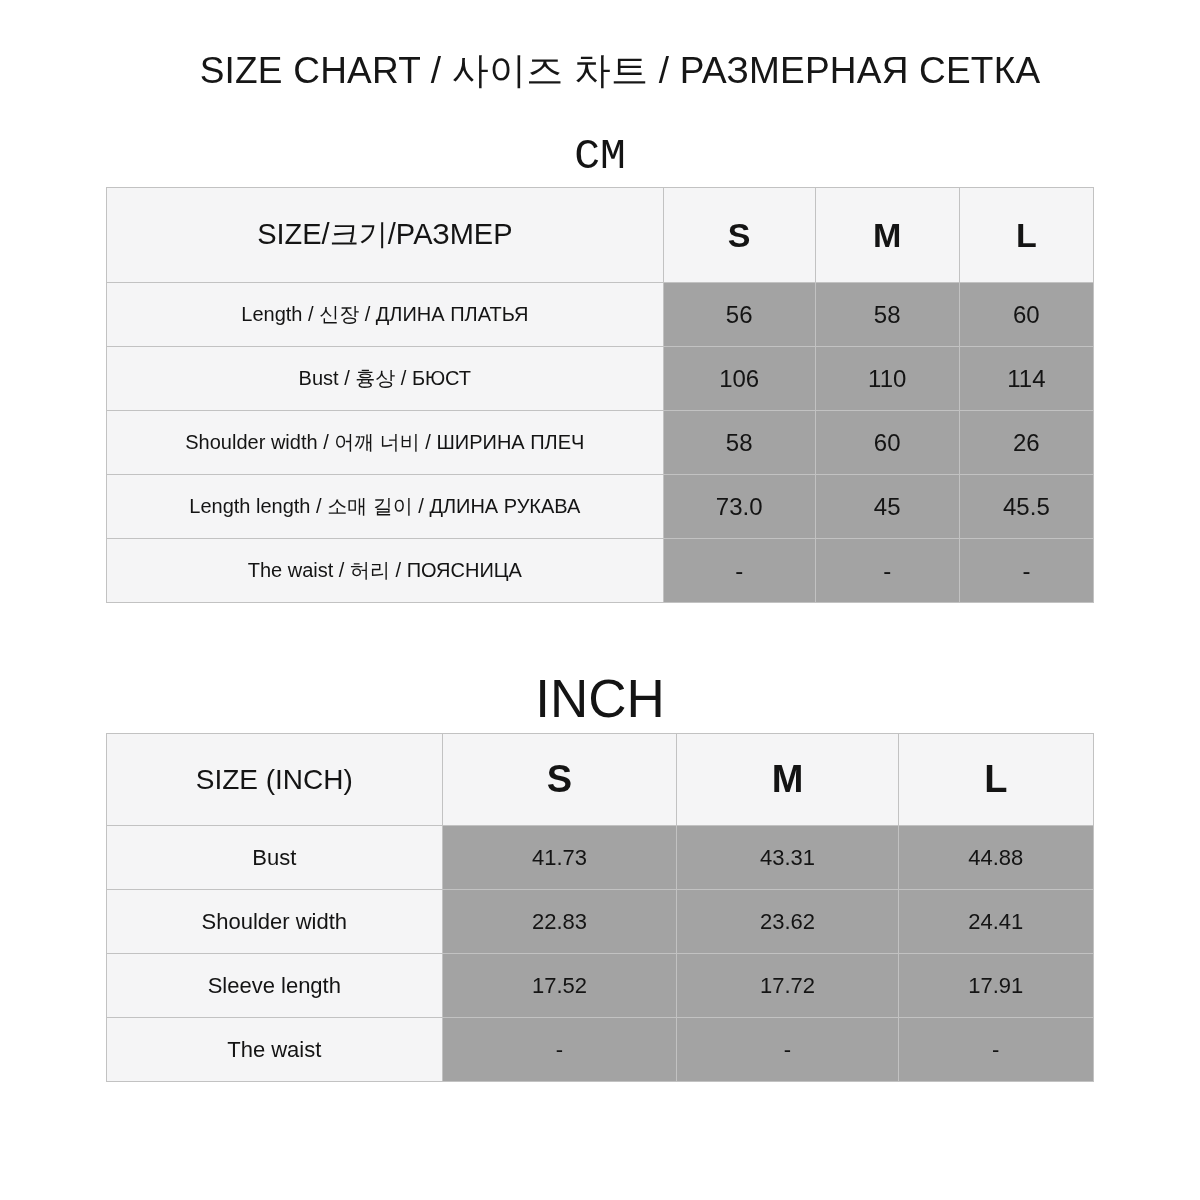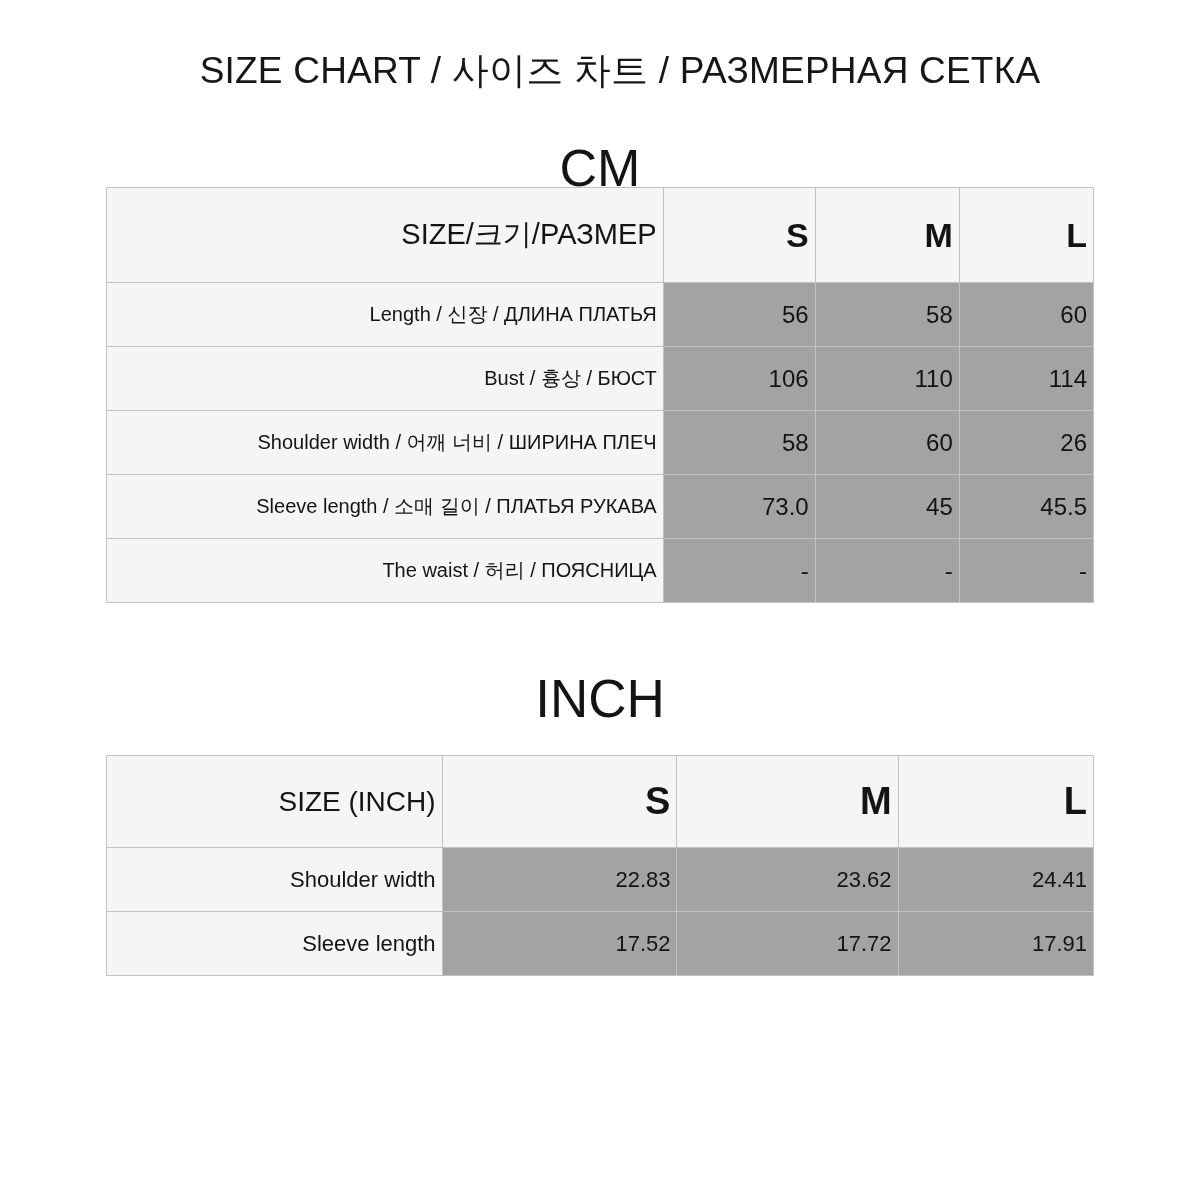--- a/index.html
+++ b/index.html
@@ -25,36 +25,36 @@
     padding-left: 20px;
   }
   .section-heading {
     position: absolute;
     left: 0;
     width: 100%;
     text-align: center;
     font-weight: 400;
     color: #141414;
   }
-  .cm-heading   { top: 138px; font-size: 52px; }
+  .cm-heading   { top: 132px; font-size: 43px; font-family: Liberation Mono, monospace; }
   .inch-heading { top: 668px; font-size: 53px; }
 
   table.size-table {
     position: absolute;
     left: 106px;
     width: 988px;
     border-collapse: collapse;
     table-layout: fixed;
   }
   .cm-table   { top: 187px; }
-  .inch-table { top: 733px; margin-top: 22px; }
+  .inch-table { top: 733px; }
 
   .size-table th, .size-table td {
     border: 1px solid #c2c2c2;
-    text-align: right;
+    text-align: center;
     vertical-align: middle;
     padding: 0 6px;
     overflow: hidden;
     color: #141414;
   }
   .size-table th { background: #f5f5f6; font-weight: 400; }
   .size-table td.label-cell { background: #f5f5f6; }
   .size-table td.value-cell { background: #a3a3a3; }
 
   .cm-table thead tr { height: 95px; }
@@ -106,21 +106,21 @@
       <td class="value-cell">110</td>
       <td class="value-cell">114</td>
     </tr>
     <tr>
       <td class="label-cell">Shoulder width / 어깨 너비 / ШИРИНА ПЛЕЧ</td>
       <td class="value-cell">58</td>
       <td class="value-cell">60</td>
       <td class="value-cell">26</td>
     </tr>
     <tr>
-      <td class="label-cell">Sleeve length / 소매 길이 / ПЛАТЬЯ РУКАВА</td>
+      <td class="label-cell">Length length / 소매 길이 / ДЛИНА РУКАВА</td>
       <td class="value-cell">73.0</td>
       <td class="value-cell">45</td>
       <td class="value-cell">45.5</td>
     </tr>
     <tr>
       <td class="label-cell">The waist / 허리 / ПОЯСНИЦА</td>
       <td class="value-cell">-</td>
       <td class="value-cell">-</td>
       <td class="value-cell">-</td>
     </tr>
@@ -139,25 +139,37 @@
   <thead>
     <tr>
       <th class="label-cell">SIZE (INCH)</th>
       <th class="size-col">S</th>
       <th class="size-col">M</th>
       <th class="size-col">L</th>
     </tr>
   </thead>
   <tbody>
     <tr>
+      <td class="label-cell">Bust</td>
+      <td class="value-cell">41.73</td>
+      <td class="value-cell">43.31</td>
+      <td class="value-cell">44.88</td>
+    </tr>
+    <tr>
       <td class="label-cell">Shoulder width</td>
       <td class="value-cell">22.83</td>
       <td class="value-cell">23.62</td>
       <td class="value-cell">24.41</td>
     </tr>
     <tr>
       <td class="label-cell">Sleeve length</td>
       <td class="value-cell">17.52</td>
       <td class="value-cell">17.72</td>
       <td class="value-cell">17.91</td>
     </tr>
+    <tr>
+      <td class="label-cell">The waist</td>
+      <td class="value-cell">-</td>
+      <td class="value-cell">-</td>
+      <td class="value-cell">-</td>
+    </tr>
   </tbody>
 </table>
 
 </body></html>

